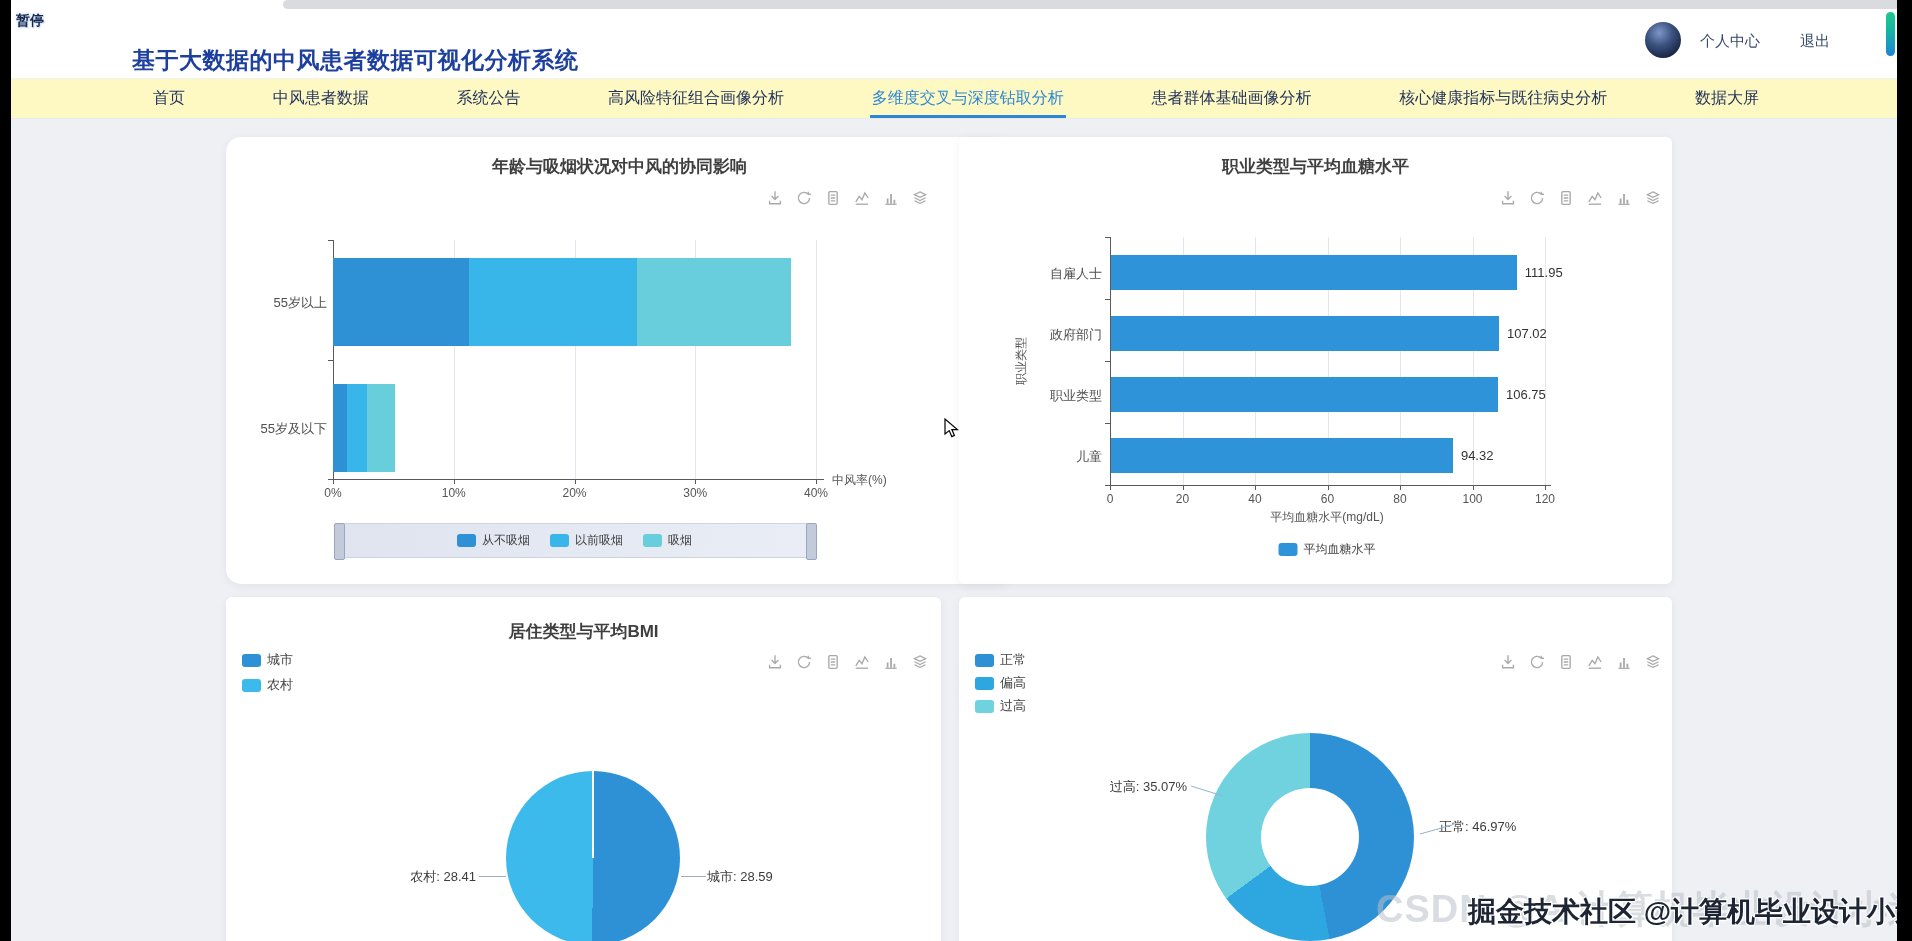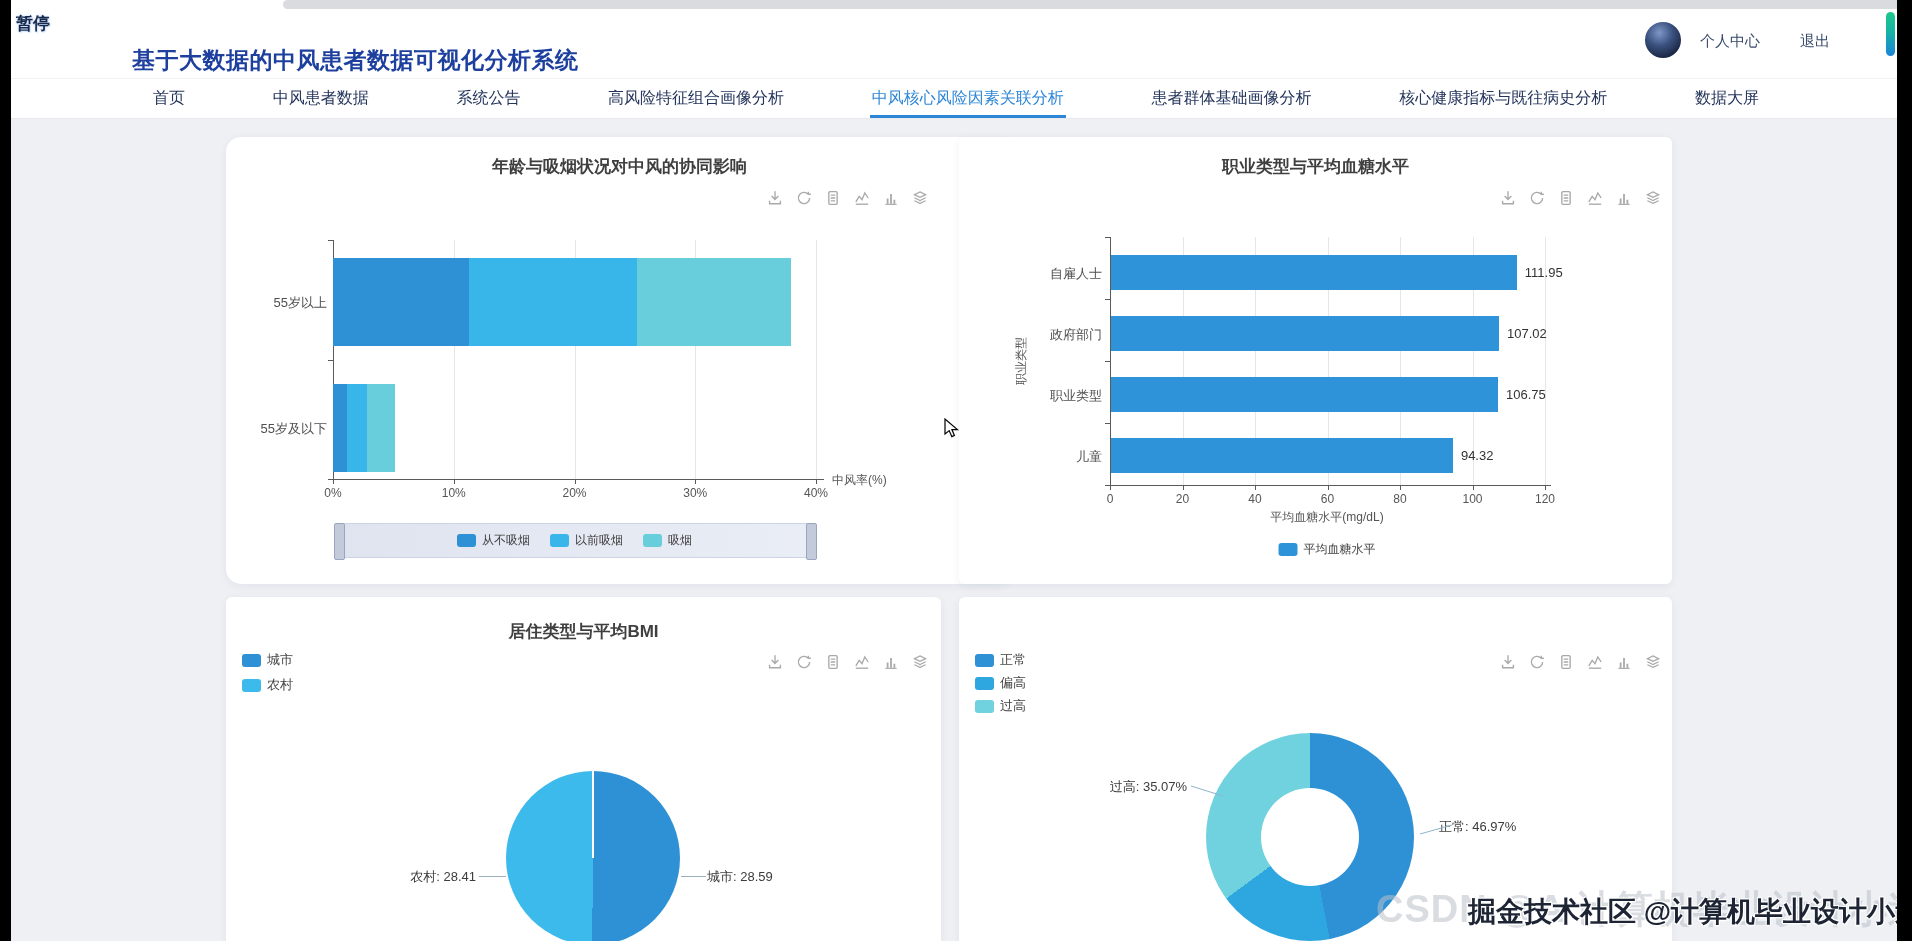--- a/index.html
+++ b/index.html
@@ -4,31 +4,31 @@
 <style>
   html,body{margin:0;padding:0;background:#000;}
   body{width:1912px;height:941px;font-family:"Liberation Sans","DejaVu Sans",sans-serif;}
   #root{position:absolute;left:0;top:0;width:1912px;height:941px;overflow:hidden;background:#000;}
   .edge{position:absolute;top:0;bottom:0;background:#000;z-index:60;}
   .edge.left{left:0;width:11px;}
   .edge.right{right:0;width:15px;}
   .screen-white{position:absolute;left:11px;top:0;width:1886px;height:117px;background:#ffffff;}
   .screen-gray{position:absolute;left:11px;top:117px;width:1886px;height:824px;background:#eef0f4;}
   .top-progress{position:absolute;left:283px;top:0;width:1614px;height:9px;background:#d9dbdf;border-radius:5px 0 0 5px;z-index:40;}
-  .pause-overlay{position:absolute;left:16px;top:12px;font-size:17px;font-weight:bold;color:#182848;z-index:70;
+  .pause-overlay{position:absolute;left:16px;top:12px;font-size:14px;font-weight:bold;color:#182848;z-index:70;
     text-shadow:0 0 3px rgba(195,218,255,.95),0 0 1px rgba(225,238,255,.9),1px 1px 0 rgba(210,228,255,.8);}
   .scroll-thumb{position:absolute;left:1886px;top:12px;width:9px;height:44px;border-radius:5px;z-index:70;
     background:linear-gradient(180deg,#1fc98c 0%,#17b3a6 45%,#1a84d8 100%);}
   header .app-title{position:absolute;left:116px;top:29px;font-size:23px;font-weight:bold;color:#1d3f9e;letter-spacing:.5px;}
   .avatar{position:absolute;left:1645px;top:22px;width:36px;height:36px;border-radius:50%;
     background:radial-gradient(circle at 40% 30%,#7e97c8 0%,#3a517e 40%,#17223f 80%,#0b1326 100%);}
   .hlink{position:absolute;top:32px;font-size:15px;color:#37486a;cursor:pointer;}
   #user-center{left:1700px;}
   #logout{left:1800px;}
-  nav{position:absolute;left:11px;top:78px;width:1886px;height:39px;background:#ffffff;border-top:1px solid #f1f2f4;border-bottom:1px solid #e7e9ed;z-index:5;}
+  nav{position:absolute;left:11px;top:78px;width:1886px;height:39px;background:#fef9c3;border-top:1px solid #f1f2f4;border-bottom:1px solid #e7e9ed;z-index:5;}
   .nav-row{position:absolute;left:140px;top:0;width:1610px;height:39px;display:flex;justify-content:space-between;align-items:stretch;}
   .nav-item{font-size:16px;color:#24355c;line-height:37px;padding:0 2px;white-space:nowrap;cursor:pointer;border-bottom:3px solid transparent;}
   .nav-item.active{color:#2e86d6;border-bottom-color:#2e86d6;}
   .card{position:absolute;background:#fff;border-radius:6px;box-shadow:0 2px 10px rgba(20,40,90,.06);z-index:2;}
   #card1{left:226px;top:137px;width:787px;height:447px;border-radius:15px;}
   #card2{left:959px;top:137px;width:713px;height:447px;}
   #card3{left:226px;top:597px;width:715px;height:400px;}
   #card4{left:959px;top:597px;width:713px;height:400px;}
   .card .title{position:absolute;left:0;width:100%;text-align:center;font-size:17px;font-weight:bold;color:#3f3f3f;}
   .toolbox{position:absolute;display:flex;gap:11px;color:#a9a9a9;}
@@ -78,21 +78,21 @@
     <span class="hlink" id="user-center">个人中心</span>
     <span class="hlink" id="logout">退出</span>
   </header>
 
   <nav>
       <div class="nav-row" id="nav-row">
         <div class="nav-item">首页</div>
         <div class="nav-item">中风患者数据</div>
         <div class="nav-item">系统公告</div>
         <div class="nav-item">高风险特征组合画像分析</div>
-        <div class="nav-item active">中风核心风险因素关联分析</div>
+        <div class="nav-item active">多维度交叉与深度钻取分析</div>
         <div class="nav-item">患者群体基础画像分析</div>
         <div class="nav-item">核心健康指标与既往病史分析</div>
         <div class="nav-item">数据大屏</div>
       </div>
     </nav>
 
   <section class="card" id="card1">
     <div class="title" style="top:18px;">年龄与吸烟状况对中风的协同影响</div>
   <div class="toolbox" style="left: 540px; top: 52px;">
         <span class="tbi">

